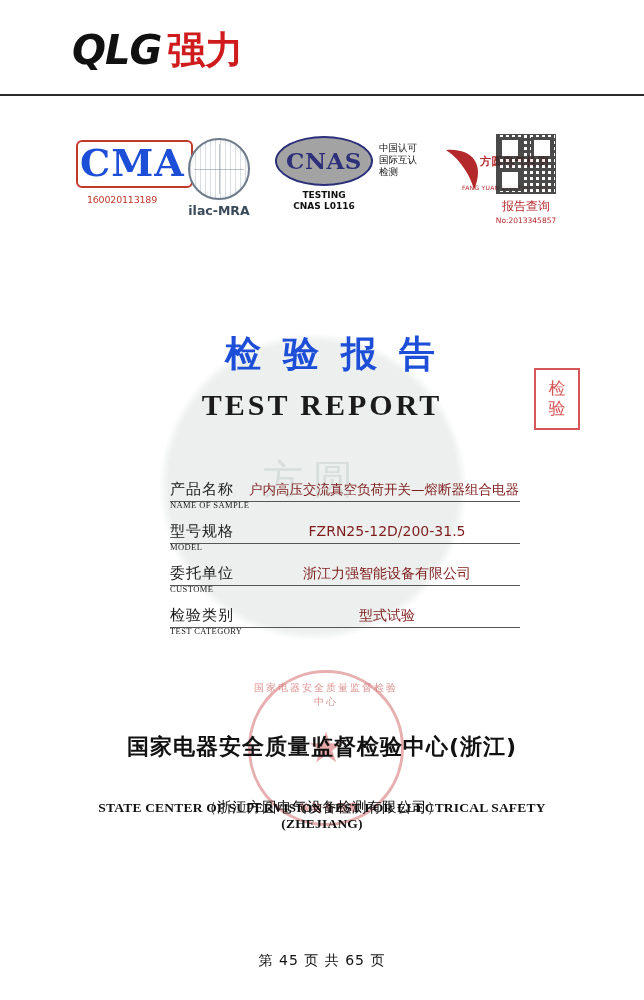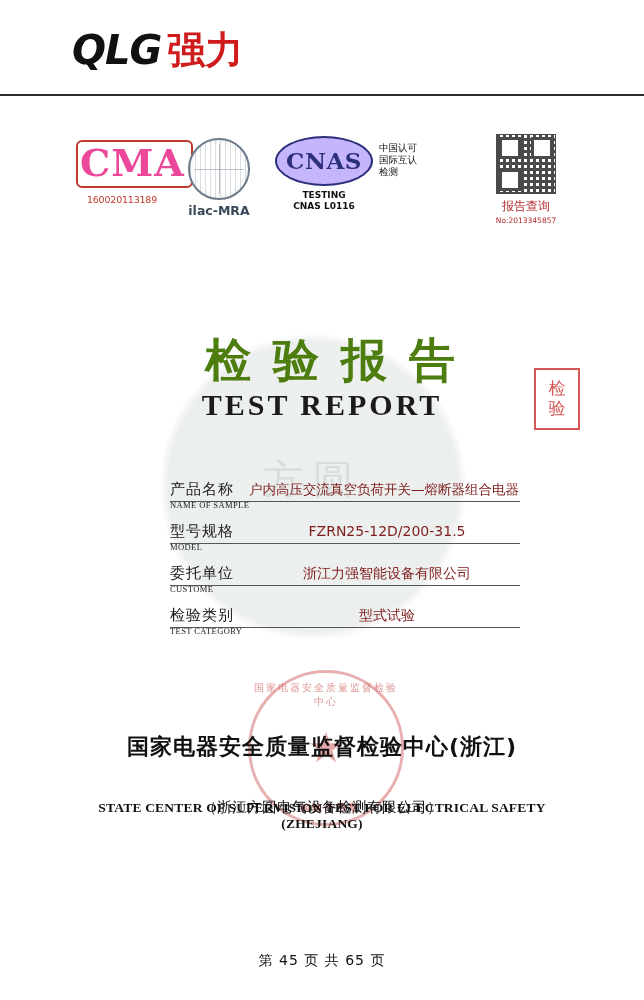--- a/index.html
+++ b/index.html
@@ -68,21 +68,21 @@
     position: absolute;
     text-align: center;
   }
 
   
   .cma { left: 0px; top: 6px; width: 92px; }
   .cma-mark {
     font-family: "DejaVu Serif", serif;
     font-size: 38px;
     font-weight: bold;
-    color: #ec4899;
+    color: #1d4ed8;
     letter-spacing: 1px;
     line-height: 40px;
     border: 2px solid #c0392b;
     border-radius: 6px;
     padding: 1px 6px 3px 2px;
     display: inline-block;
   }
   .cma-num {
     font-family: "DejaVu Sans", sans-serif;
     font-size: 9.5px;
@@ -125,21 +125,21 @@
     margin-top: 3px;
   }
 
   
   .cnas { left: 196px; top: 2px; width: 104px; }
   .cnas-oval {
     width: 94px; height: 46px;
     border: 2px solid #2c2f7a;
     border-radius: 50%;
     margin: 0 auto;
-    background: #c4b5fd;
+    background: #a3a3a3;
     position: relative;
   }
   .cnas-oval span {
     position: absolute;
     left: 0; right: 0; top: 9px;
     font-family: "DejaVu Serif", serif;
     font-size: 23px;
     font-weight: bold;
     color: #2c2f7a;
     letter-spacing: 0.5px;
@@ -269,24 +269,24 @@
     font-family: "DejaVu Sans", sans-serif;
   }
 
   .title-cn {
     position: absolute;
     left: 16px; right: 0;
     top: 68px;
     text-align: center;
     font-family: "DejaVu Serif", serif;
     font-weight: bold;
-    font-size: 46px;
+    font-size: 36px;
     letter-spacing: 22px;
     text-indent: 22px;
-    color: #4d7c0f;
+    color: #1d4ed8;
   }
   .title-en {
     position: absolute;
     left: 0; right: 0;
     top: 126px;
     text-align: center;
     font-family: "Liberation Serif", serif;
     font-weight: bold;
     font-size: 30px;
     letter-spacing: 3px;
@@ -476,20 +476,27 @@
     <div class="cnas-sub1">TESTING</div>
     <div class="cnas-sub2">CNAS L0116</div>
   </div>
 
   <div class="cnas-cn">
     <div>中国认可</div>
     <div>国际互认</div>
     <div>检测</div>
   </div>
 
+  <div class="fy-wrap">
+    <svg class="fy-swoosh" viewBox="0 0 44 48">
+      <path d="M2 4 C 26 2, 42 16, 30 44 C 28 34, 18 14, 2 4 Z" fill="#b4292c"></path>
+    </svg>
+    <div class="fy-text">方圆电气检测</div>
+    <div class="fy-sub">FANG YUAN ELECTRIC TEST</div>
+  </div>
 
   <div class="qr-wrap">
     <div class="qr">
       <i class="tl"></i>
         <i class="tr"></i>
         <i class="bl"></i>
     </div>
     <div class="qr-cap">报告查询</div>
     <div class="qr-num">No:2013345857</div>
   </div>

